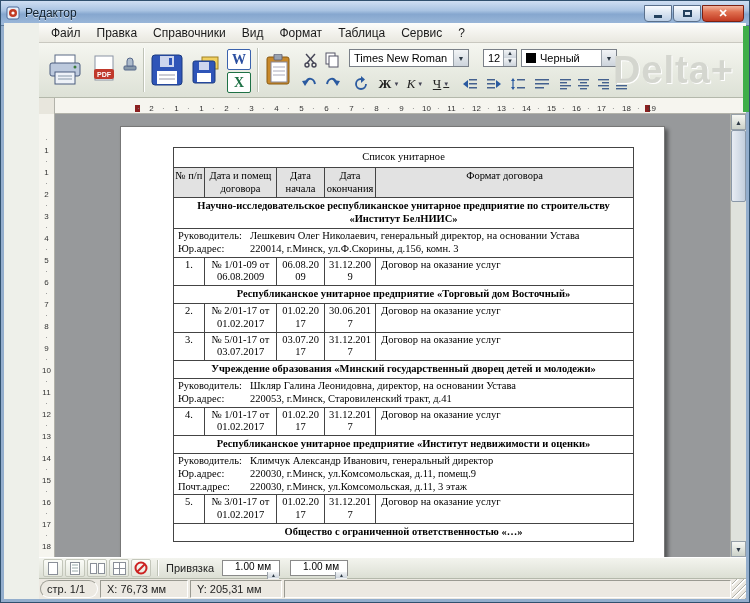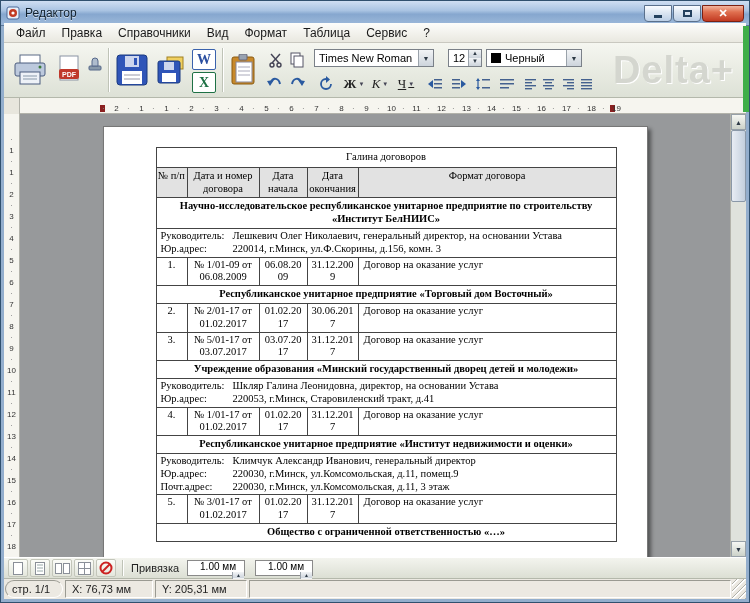--- a/index.html
+++ b/index.html
@@ -16,21 +16,21 @@
   .capbtns { margin-left:auto; display:flex; }
   .capbtn { width:28px; height:17px; margin-left:1px; border:1px solid #5a708c; border-radius:0 0 4px 4px;
     background:linear-gradient(#fafcff,#dce6f2 45%,#bccfe6); display:flex; align-items:center; justify-content:center; }
   .capbtn.close { width:42px; background:linear-gradient(#f2b5a0,#e07050 40%,#c23a22); border-color:#7c2012;
     color:#fff; font-size:11px; font-weight:bold; }
   .glyph-min { width:8px; height:3px; background:#24415e; margin-top:7px; }
   .glyph-max { width:9px; height:7px; border:2px solid #24415e; }
 
   
   .client { position:absolute; top:22px; left:3px; right:3px; bottom:3px;
-            background:#eef0ea; display:flex; flex-direction:column; }
+            background:#eef0ea; display:flex; flex-direction:column;padding-left:35px; }
 
   .menubar { height:20px; background:linear-gradient(#fdfdfb,#e9e8e0);
     border-bottom:1px solid #c9c8c0; display:flex; align-items:center; padding-left:4px; }
   .menu-item { font-size:12px; color:#1a1a1a; padding:2px 8px; }
 
   
   .toolbar { height:55px; position:relative;
     background:linear-gradient(#f5f6f0,#dde1d6); border-bottom:1px solid #b4b8ab; }
   .tb { position:absolute; display:flex; align-items:center; justify-content:center;
         border:1px solid transparent; border-radius:2px; }
@@ -382,25 +382,25 @@
           <table class="doc-table">
             <colgroup>
                 <col style="width:31px">
                 <col style="width:72px">
                 <col style="width:48px">
                 <col style="width:51px">
                 <col>
               </colgroup>
             <tbody>
               <tr class="cap">
-                <td colspan="5">Галина договоров</td>
+                <td colspan="5">Список унитарное</td>
               </tr>
               <tr class="hdr">
                 <td>№ п/п</td>
-                <td>Дата и номер договора</td>
+                <td>Дата и помещ договора</td>
                 <td>Дата начала</td>
                 <td>Дата окончания</td>
                 <td>Формат договора</td>
               </tr>
 
               <tr class="org">
                   <td colspan="5">Научно-исследовательское республиканское унитарное предприятие по строительству «Институт БелНИИС»</td>
                 </tr>
               <tr class="inf">
                   <td colspan="5">

